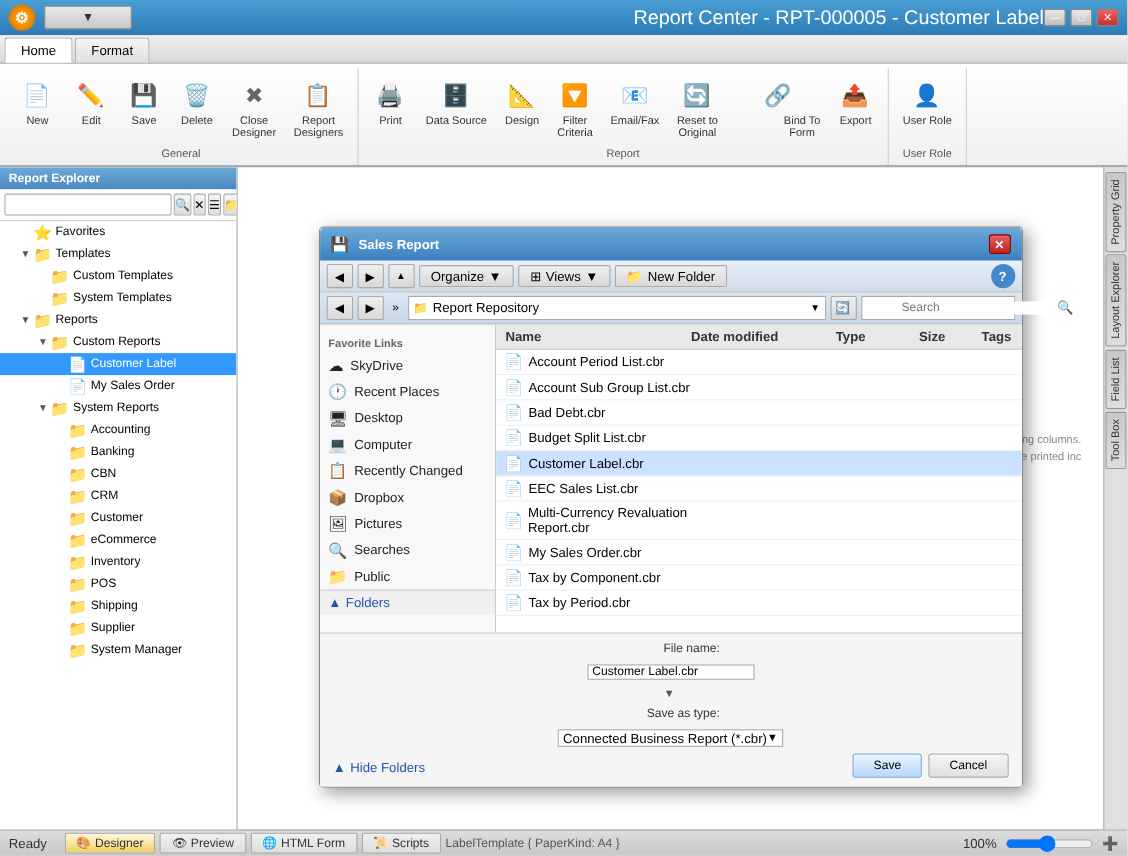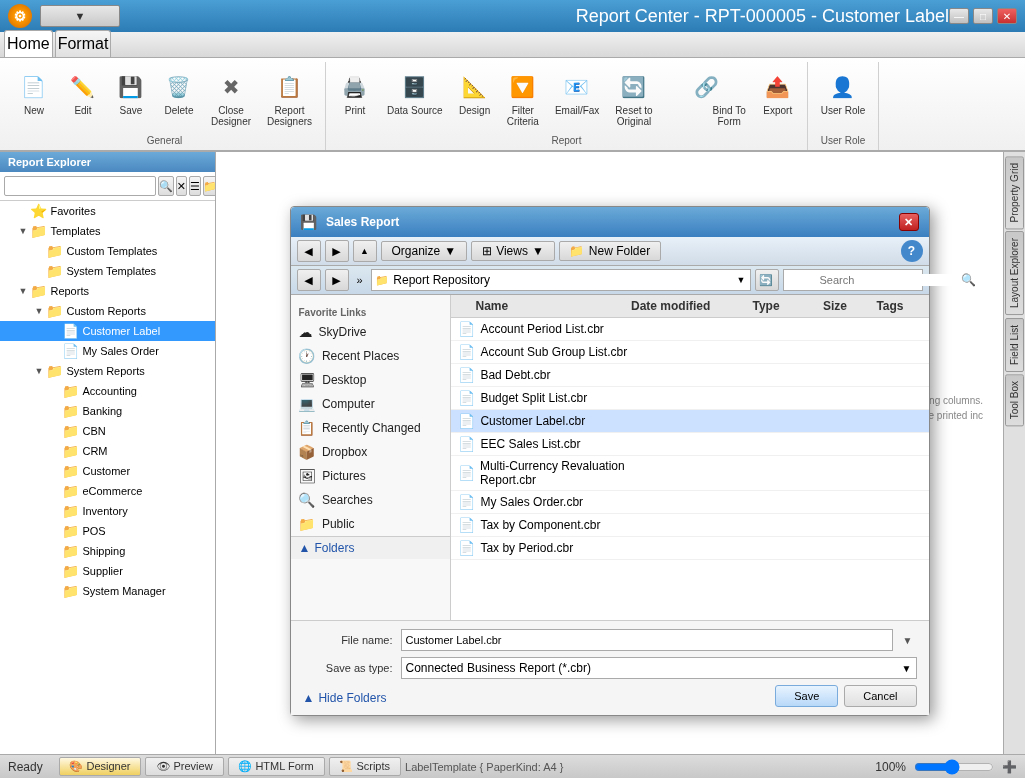--- a/index.html
+++ b/index.html
@@ -37,26 +37,26 @@
     
     .ribbon-tabs {
       background: linear-gradient(180deg, #f0f0f0, #d8d8d8);
       height: 26px;
       display: flex;
       align-items: flex-end;
       padding-left: 4px;
       border-bottom: 1px solid #aaa;
     }
     .ribbon-tab {
-      padding: 4px 2px;
+      padding: 4px 14px;
       background: linear-gradient(180deg, #f5f5f5, #e0e0e0);
       border: 1px solid #aaa;
       border-bottom: none;
       cursor: pointer;
-      font-size: 16px;
+      font-size: 12px;
       border-radius: 3px 3px 0 0;
       margin-right: 2px;
     }
     .ribbon-tab.active { background: white; }
 
     
     .ribbon {
       background: linear-gradient(180deg, #ffffff 0%, #f0f0f0 100%);
       border-bottom: 2px solid #aaa;
       display: flex;
@@ -381,21 +381,21 @@
 
     .dialog-files {
       flex: 1;
       background: white;
       overflow-y: auto;
     }
     .dialog-files-header {
       display: flex;
       background: #e8e8e8;
       border-bottom: 1px solid #ccc;
-      padding: 2px 17px;
+      padding: 2px 1px;
       font-size: 11px;
       color: #333;
       font-weight: bold;
     }
     .dialog-files-col {
       padding: 2px 8px;
     }
     .col-name { width: 180px; }
     .col-date { width: 140px; }
     .col-type { width: 80px; }
@@ -432,20 +432,21 @@
     .dialog-footer {
       border-top: 1px solid #ccc;
       padding: 8px 12px;
       background: #f5f5f5;
     }
     .dialog-footer-row {
       display: flex;
       align-items: center;
       margin-bottom: 6px;
       gap: 8px;
+      flex-direction: column;
     }
     .dialog-footer-label {
       width: 90px;
       text-align: right;
       font-size: 11px;
       color: #333;
     }
     .dialog-footer-input {
       flex: 1;
       height: 22px;

